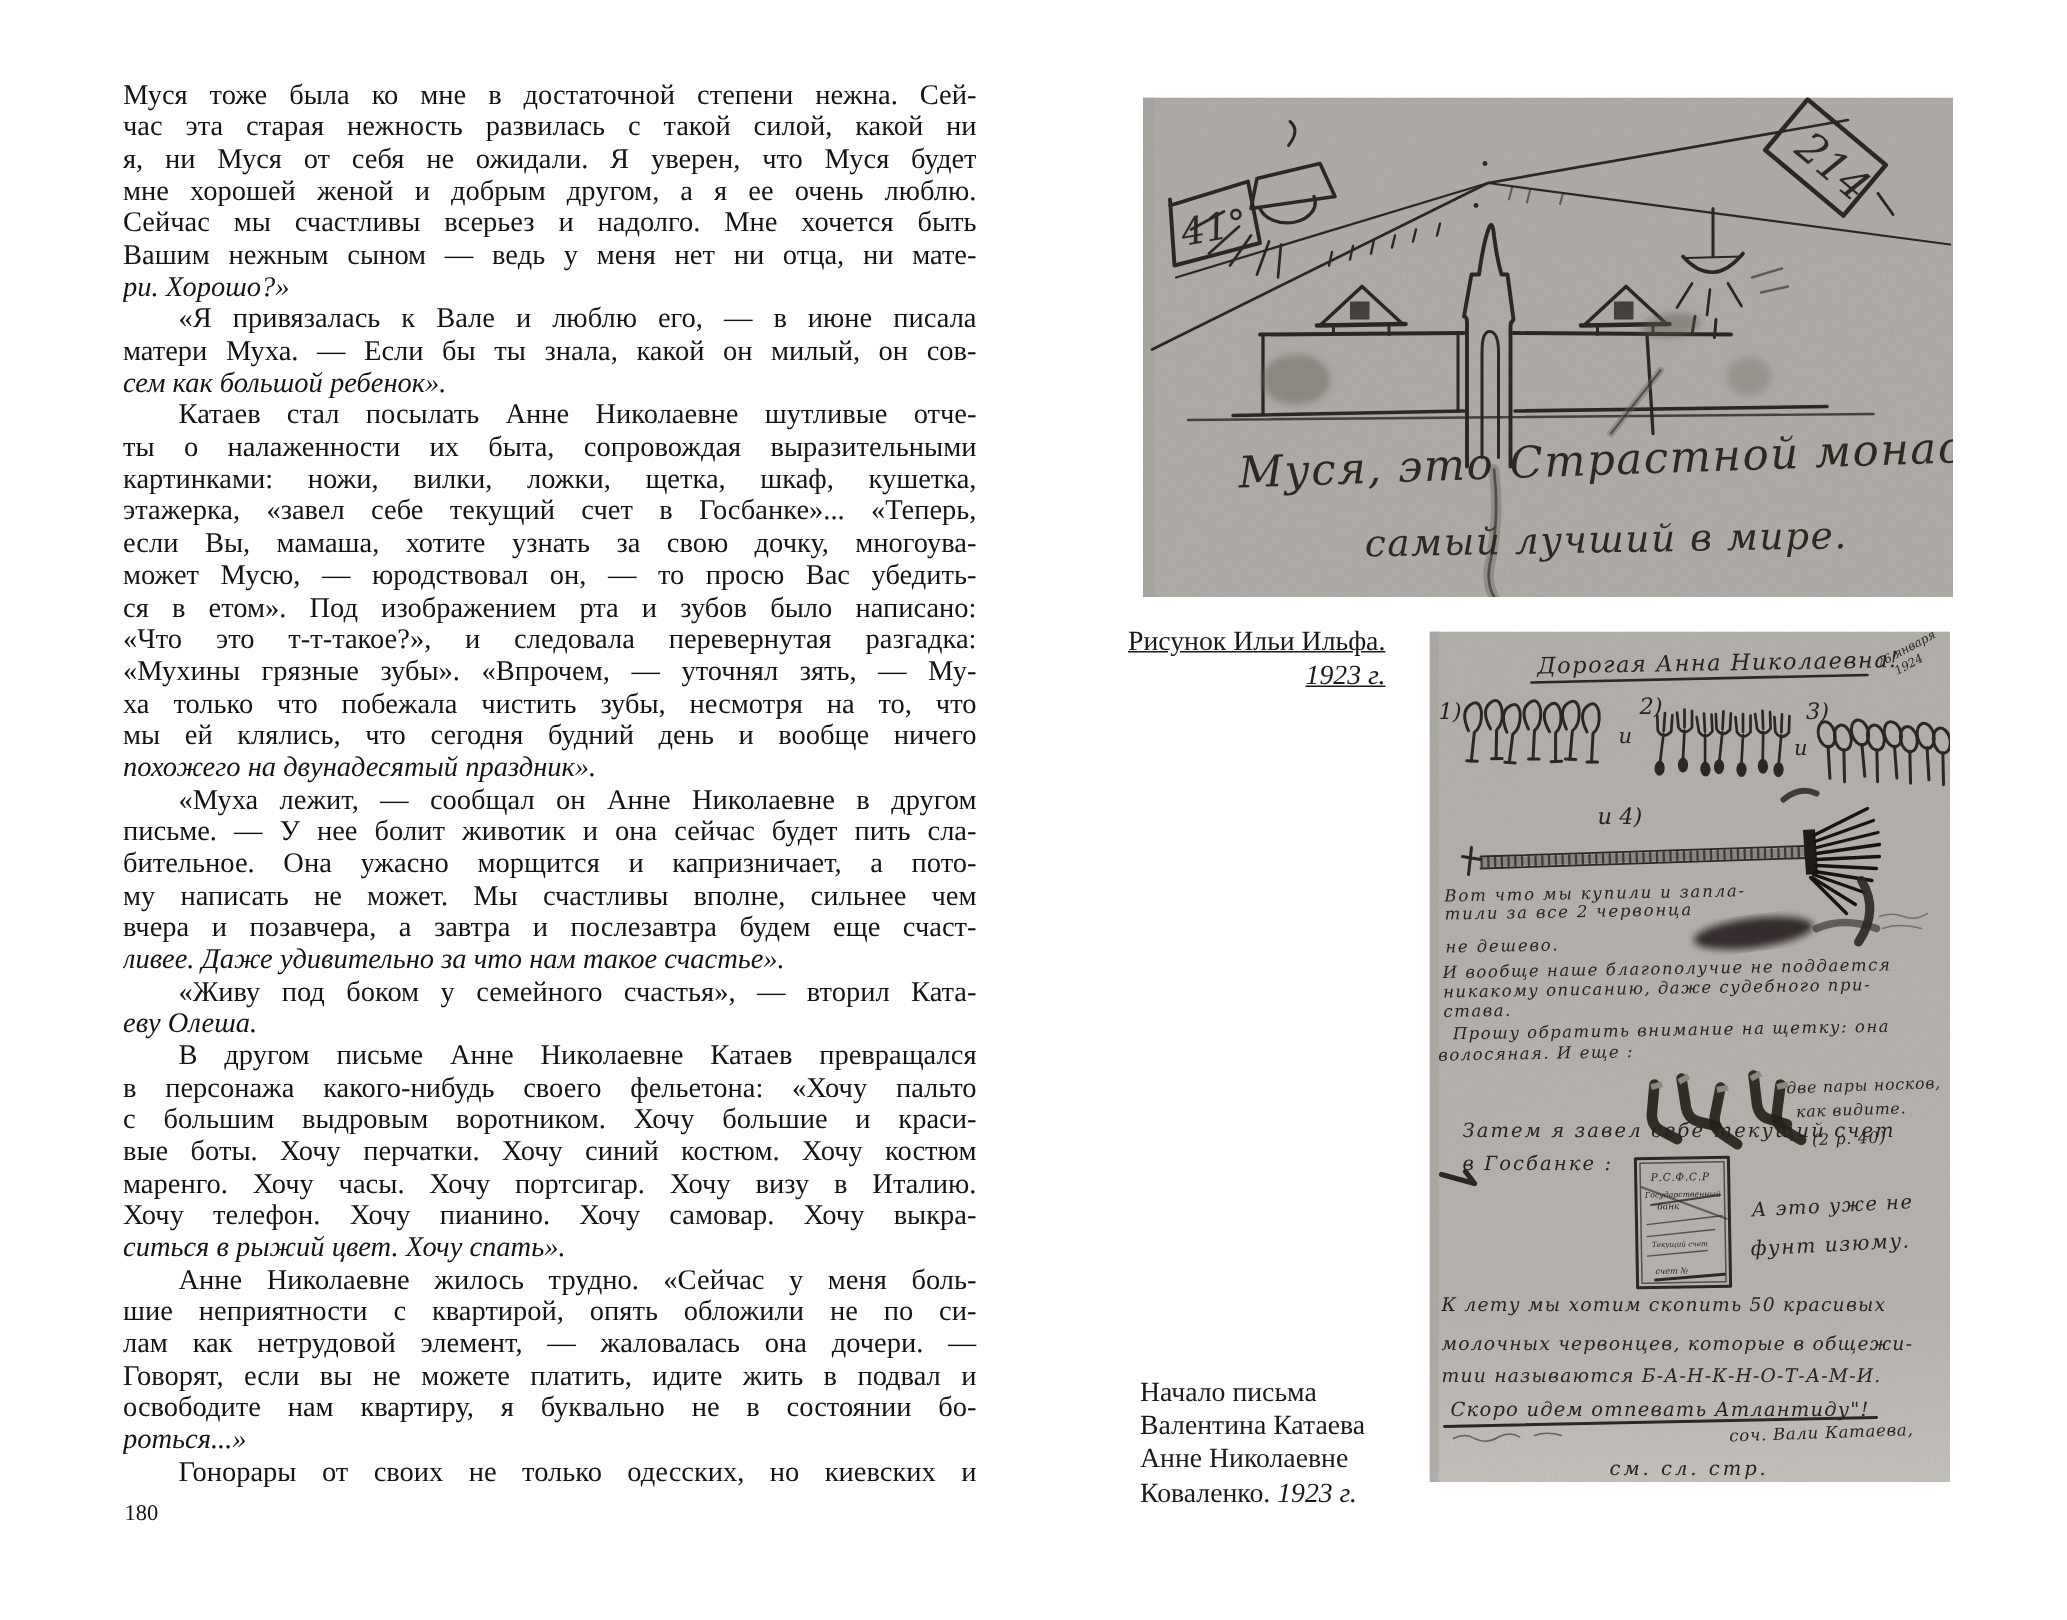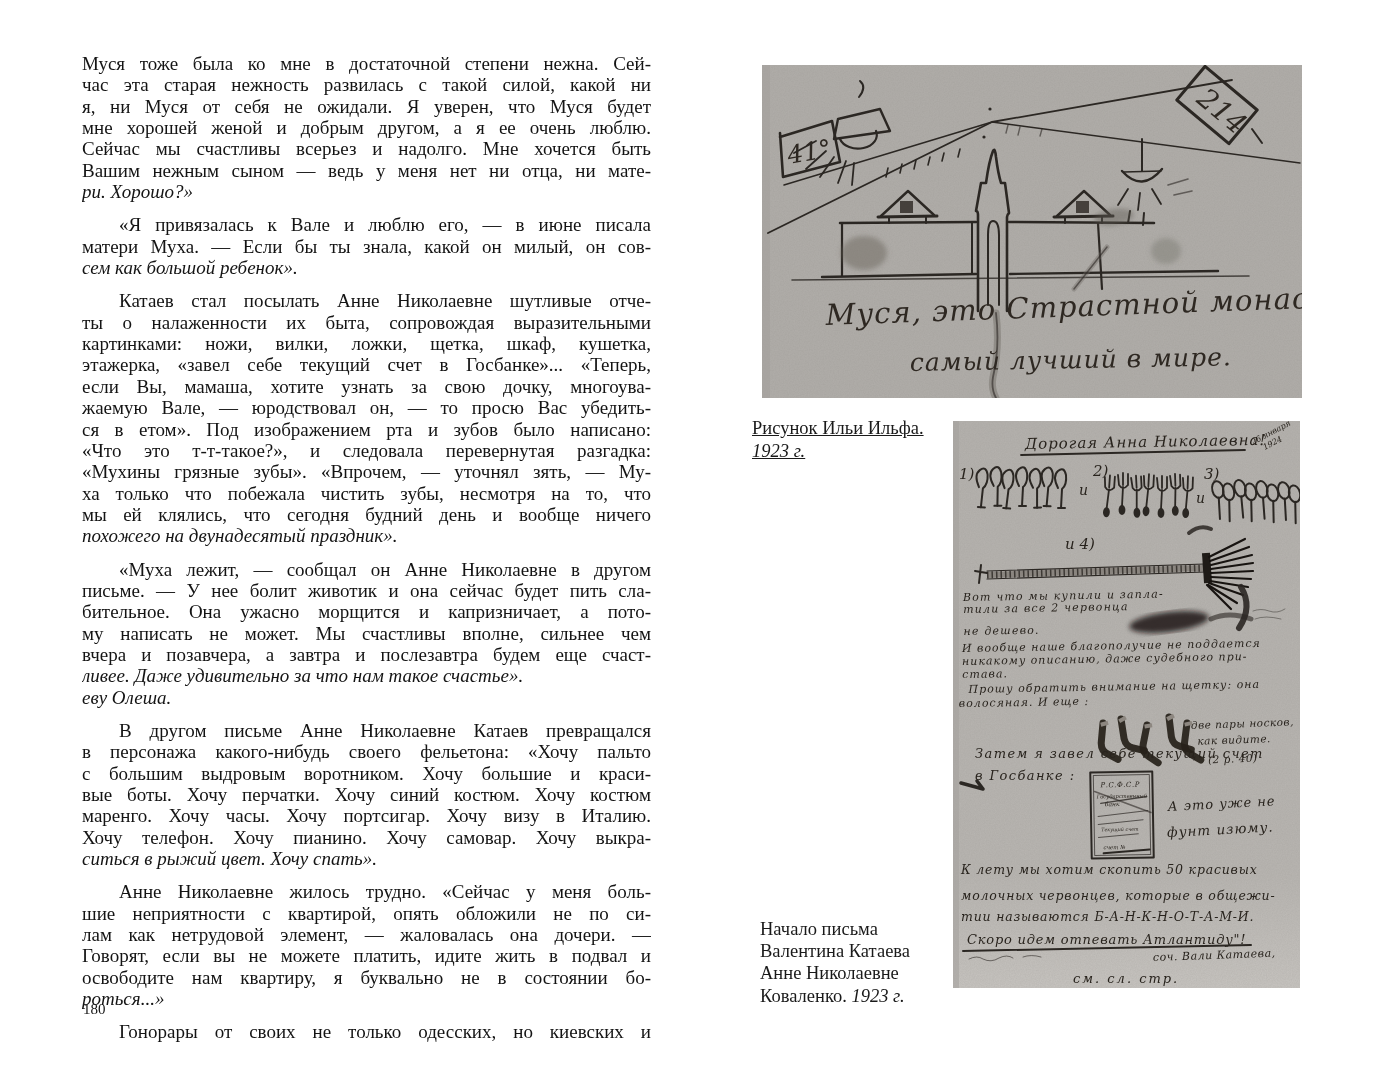--- a/index.html
+++ b/index.html
@@ -7,29 +7,29 @@
     width:1378px; height:1080px; position:relative; overflow:hidden;
     background:#ffffff; color:#141414;
     font-family:"Liberation Serif", serif;
   }
   
   .text-col { position:absolute; left:82px; top:53px; width:569px; }
   .tl {
     font-size:19px; line-height:21.35px; height:21.35px; overflow:hidden;
     text-align:justify; text-align-last:justify;
   }
-  .tl.in { text-indent:37px;margin-top:12px; }
+  .tl.in { text-indent:37px; }
   .tl.end { text-align-last:left;font-style:italic; }
   .pagenum { position:absolute; left:83px; top:1001px; font-size:15px; }
 
   
   .cap { position:absolute; font-size:18.5px; color:#1a1a1a; }
   .cap1 { left:752px; top:417px; line-height:22.5px;text-decoration:underline; }
   .cap2 { left:760px; top:918px; line-height:22.2px; }
-  .it { font-style:italic; }
+  .it { font-style:italic;text-align:right; }
 
   
   .fig1 { position:absolute; left:762px; top:65px; width:540px; height:333px; }
   .fig2 { position:absolute; left:953px; top:421px; width:347px; height:567px; }
   svg { display:block; }
   .s  { stroke:#2b2723; fill:none; stroke-linecap:round; stroke-linejoin:round; }
   .sg { stroke:#6f6a63; fill:none; stroke-linecap:round; }
   .hw  { font-family:"DejaVu Serif", serif; font-style:italic; fill:#28231d; }
   .hw2 { font-family:"DejaVu Serif", serif; font-style:italic; fill:#2e2822; }
 </style>
@@ -45,33 +45,34 @@
     <div class="tl">Вашим нежным сыном — ведь у меня нет ни отца, ни мате-</div>
     <div class="tl end">ри. Хорошо?»</div>
     <div class="tl in">«Я привязалась к Вале и люблю его, — в июне писала</div>
     <div class="tl">матери Муха. — Если бы ты знала, какой он милый, он сов-</div>
     <div class="tl end">сем как большой ребенок».</div>
     <div class="tl in">Катаев стал посылать Анне Николаевне шутливые отче-</div>
     <div class="tl">ты о налаженности их быта, сопровождая выразительными</div>
     <div class="tl">картинками: ножи, вилки, ложки, щетка, шкаф, кушетка,</div>
     <div class="tl">этажерка, «завел себе текущий счет в Госбанке»... «Теперь,</div>
     <div class="tl">если Вы, мамаша, хотите узнать за свою дочку, многоува-</div>
-    <div class="tl">жаемую Вале, — юродствовал он, — то просю Вас убедить-</div>
+    <div class="tl">может Мусю, — юродствовал он, — то просю Вас убедить-</div>
     <div class="tl">ся в етом». Под изображением рта и зубов было написано:</div>
     <div class="tl">«Что это т-т-такое?», и следовала перевернутая разгадка:</div>
     <div class="tl">«Мухины грязные зубы». «Впрочем, — уточнял зять, — Му-</div>
     <div class="tl">ха только что побежала чистить зубы, несмотря на то, что</div>
     <div class="tl">мы ей клялись, что сегодня будний день и вообще ничего</div>
     <div class="tl end">похожего на двунадесятый праздник».</div>
     <div class="tl in">«Муха лежит, — сообщал он Анне Николаевне в другом</div>
     <div class="tl">письме. — У нее болит животик и она сейчас будет пить сла-</div>
     <div class="tl">бительное. Она ужасно морщится и капризничает, а пото-</div>
     <div class="tl">му написать не может. Мы счастливы вполне, сильнее чем</div>
     <div class="tl">вчера и позавчера, а завтра и послезавтра будем еще счаст-</div>
     <div class="tl end">ливее. Даже удивительно за что нам такое счастье».</div>
+    <div class="tl in">«Живу под боком у семейного счастья», — вторил Ката-</div>
     <div class="tl end">еву Олеша.</div>
     <div class="tl in">В другом письме Анне Николаевне Катаев превращался</div>
     <div class="tl">в персонажа какого-нибудь своего фельетона: «Хочу пальто</div>
     <div class="tl">с большим выдровым воротником. Хочу большие и краси-</div>
     <div class="tl">вые боты. Хочу перчатки. Хочу синий костюм. Хочу костюм</div>
     <div class="tl">маренго. Хочу часы. Хочу портсигар. Хочу визу в Италию.</div>
     <div class="tl">Хочу телефон. Хочу пианино. Хочу самовар. Хочу выкра-</div>
     <div class="tl end">ситься в рыжий цвет. Хочу спать».</div>
     <div class="tl in">Анне Николаевне жилось трудно. «Сейчас у меня боль-</div>
     <div class="tl">шие неприятности с квартирой, опять обложили не по си-</div>

